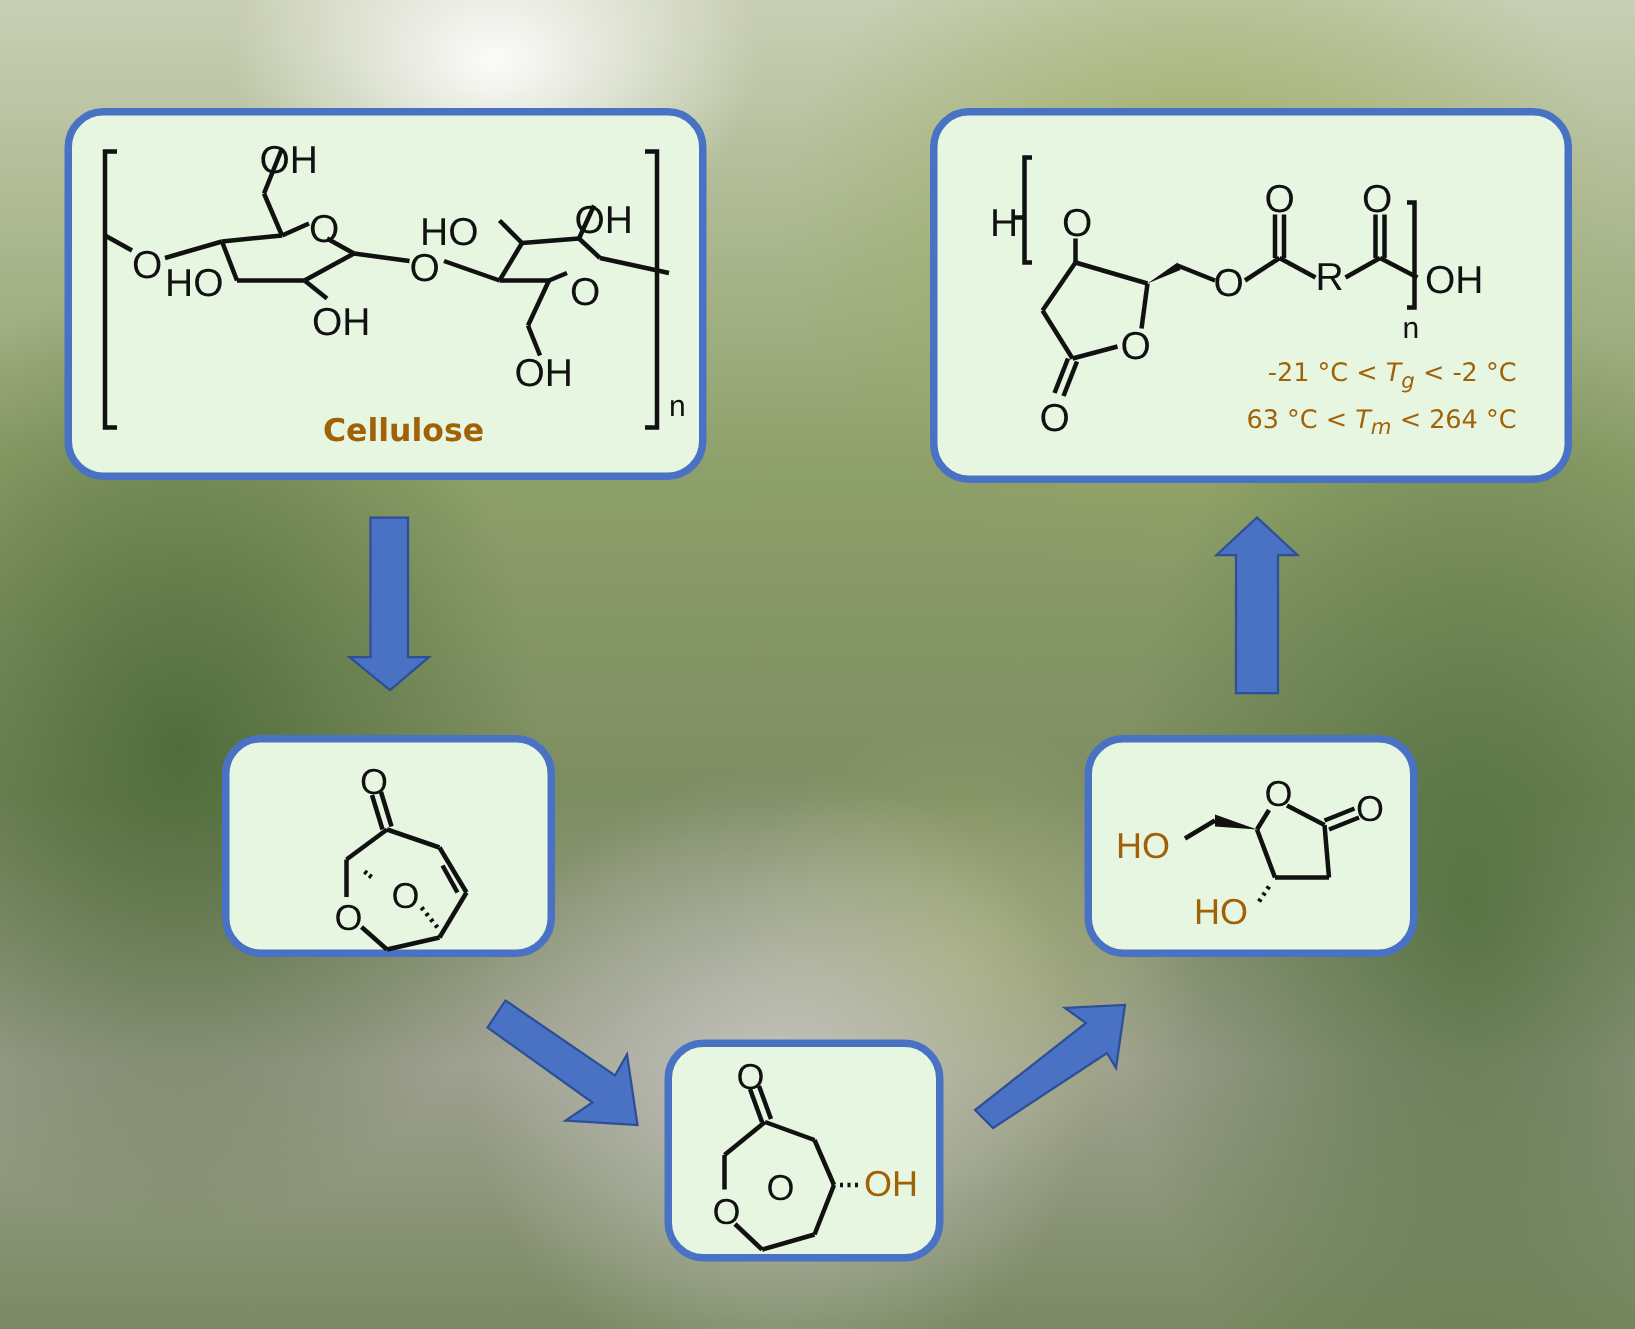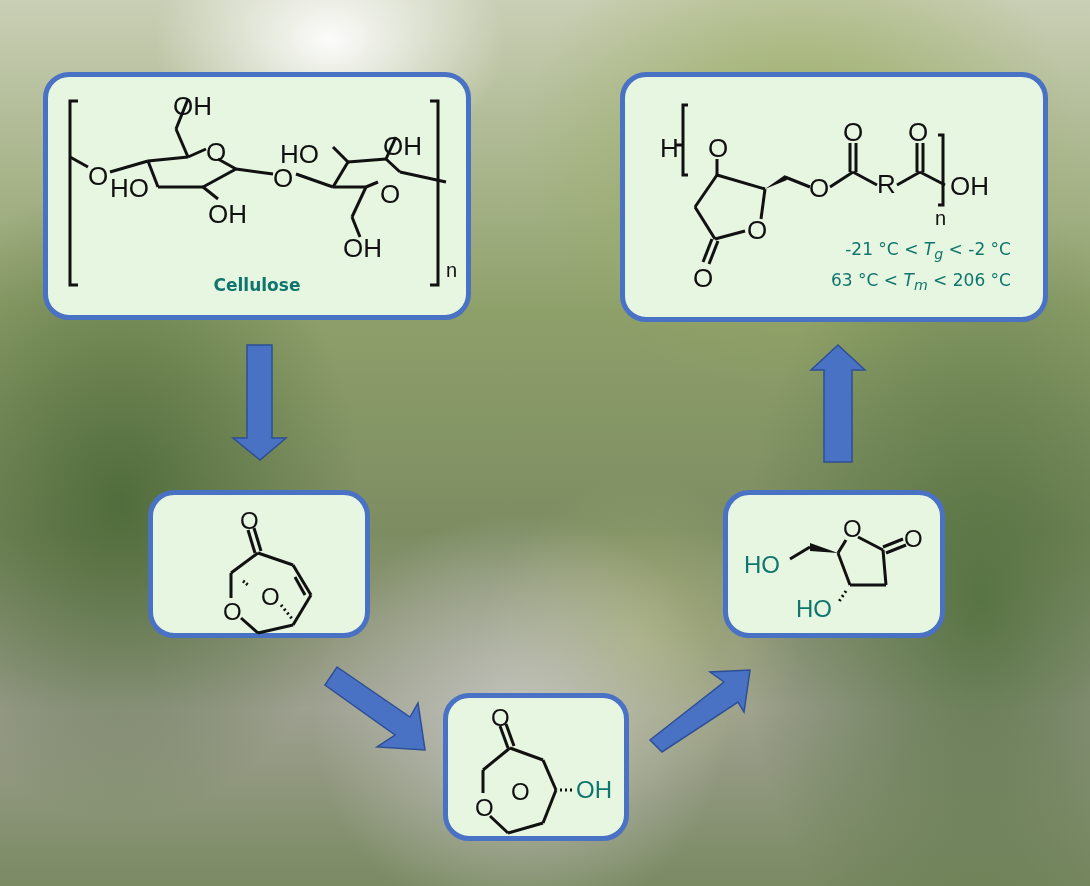--- a/index.html
+++ b/index.html
@@ -9,21 +9,21 @@
       radial-gradient(ellipse 220px 160px at 330px 40px, rgba(255,255,255,0.95), rgba(255,255,255,0) 80%),
       radial-gradient(ellipse 260px 260px at 520px 720px, rgba(200,200,195,0.85), rgba(200,200,195,0) 80%),
       radial-gradient(ellipse 200px 200px at 640px 640px, rgba(170,180,120,0.7), rgba(170,180,120,0) 80%),
       radial-gradient(ellipse 300px 400px at 120px 500px, rgba(70,100,50,0.8), rgba(70,100,50,0) 80%),
       radial-gradient(ellipse 300px 500px at 980px 600px, rgba(80,110,60,0.85), rgba(80,110,60,0) 80%),
       radial-gradient(ellipse 350px 300px at 800px 150px, rgba(150,170,90,0.8), rgba(150,170,90,0) 80%),
       linear-gradient(180deg,#c9cfb5 0%,#8ea06a 35%,#7d8d62 60%,#9ea090 80%,#7a8a62 100%);}
   .panel{position:absolute;background:#e6f6e1;border:5px solid #4a72c4;border-radius:26px;box-sizing:border-box;}
   .panel svg{position:absolute;left:0;top:0;}
   .arrow{position:absolute;}
-  .lbl{position:absolute;font-family:"DejaVu Sans",sans-serif;color:#0f766e;}
+  .lbl{position:absolute;font-family:"DejaVu Sans",sans-serif;color:#a16207;}
 </style>
 </head>
 <body>
 
 <div class="panel" style="left:43px;top:72px;width:428px;height:248px;">
   <svg width="428" height="248" viewBox="0 0 428 248">
     <g stroke="#111" stroke-width="3" fill="none">
       <path d="M30 24 L22 24 L22 208 L30 208"></path>
       <path d="M382 24 L390 24 L390 208 L382 208"></path>
       <line x1="22" y1="80" x2="40" y2="90"></line>
@@ -57,21 +57,21 @@
       <text x="158" y="84">O</text>
       <text x="160" y="146">OH</text>
       <text x="225" y="110">O</text>
       <text x="232" y="86">HO</text>
       <text x="335" y="78">OH</text>
       <text x="332" y="126">O</text>
       <text x="295" y="180">OH</text>
       <text x="398" y="200" font-size="20">n</text>
     </g>
   </svg>
-  <div class="lbl" style="left:0;width:418px;top:198px;text-align:center;font-weight:bold;font-size:17px;">Cellulose</div>
+  <div class="lbl" style="left:12px;width:418px;top:198px;text-align:center;font-weight:bold;font-size:21px;">Cellulose</div>
 </div>
 
 <div class="panel" style="left:620px;top:72px;width:428px;height:250px;">
   <svg width="428" height="250" viewBox="0 0 428 250">
     <g stroke="#111" stroke-width="3" fill="none">
       <path d="M63 28 L58 28 L58 98 L63 98"></path>
       <line x1="58" y1="68" x2="50" y2="68"></line>
       <line x1="92" y1="82" x2="92" y2="98"></line>
       <line x1="92" y1="98" x2="140" y2="112"></line>
       <line x1="92" y1="98" x2="70" y2="130"></line>
@@ -102,21 +102,21 @@
       <text x="252" y="116">R</text>
       <text x="283" y="64">O</text>
       <text x="325" y="118">OH</text>
       <text x="310" y="148" font-size="20">n</text>
     </g>
   </svg>
   <div class="lbl" style="right:32px;top:162px;font-size:17px;">
     <span>-21 °C</span> &lt; <i>T</i><sub style="font-style:italic">g</sub> &lt; <span>-2 °C</span>
   </div>
   <div class="lbl" style="right:32px;top:193px;font-size:17px;">
-    <span>63 °C</span> &lt; <i>T</i><sub style="font-style:italic">m</sub> &lt; <span>206 °C</span>
+    <span>63 °C</span> &lt; <i>T</i><sub style="font-style:italic">m</sub> &lt; <span>264 °C</span>
   </div>
 </div>
 
 <div class="panel" style="left:148px;top:490px;width:222px;height:148px;">
   <svg width="222" height="148" viewBox="0 0 222 148">
     <g stroke="#111" stroke-width="3" fill="none">
       <line x1="95" y1="35" x2="102" y2="58"></line>
       <line x1="101" y1="33" x2="108" y2="56"></line>
       <line x1="105" y1="58" x2="140" y2="70"></line>
       <line x1="105" y1="58" x2="78" y2="78"></line>

